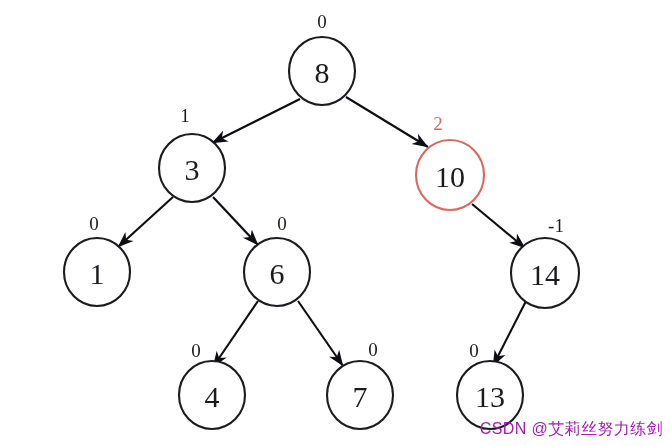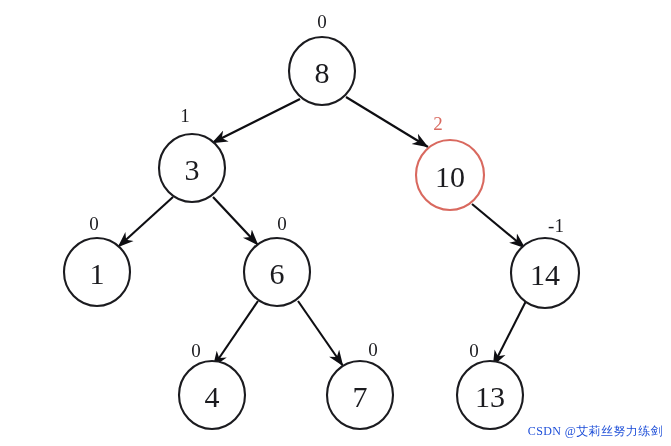--- a/index.html
+++ b/index.html
@@ -52,23 +52,23 @@
   }
   .edge-line {
     stroke: #0e0e12;
     stroke-width: 2.1;
     fill: none;
   }
   .watermark {
     position: absolute;
     right: 8px;
     bottom: 6px;
-    font-family: Liberation Serif, serif;
-    font-size: 12px;
-    color: #1d4ed8;
+    font-family: Liberation Sans, sans-serif;
+    font-size: 16px;
+    color: #a21caf;
     letter-spacing: 0.4px;
     white-space: nowrap;
     user-select: none;
   }
 </style>
 </head>
 <body>
 
 <div id="canvas">
 

